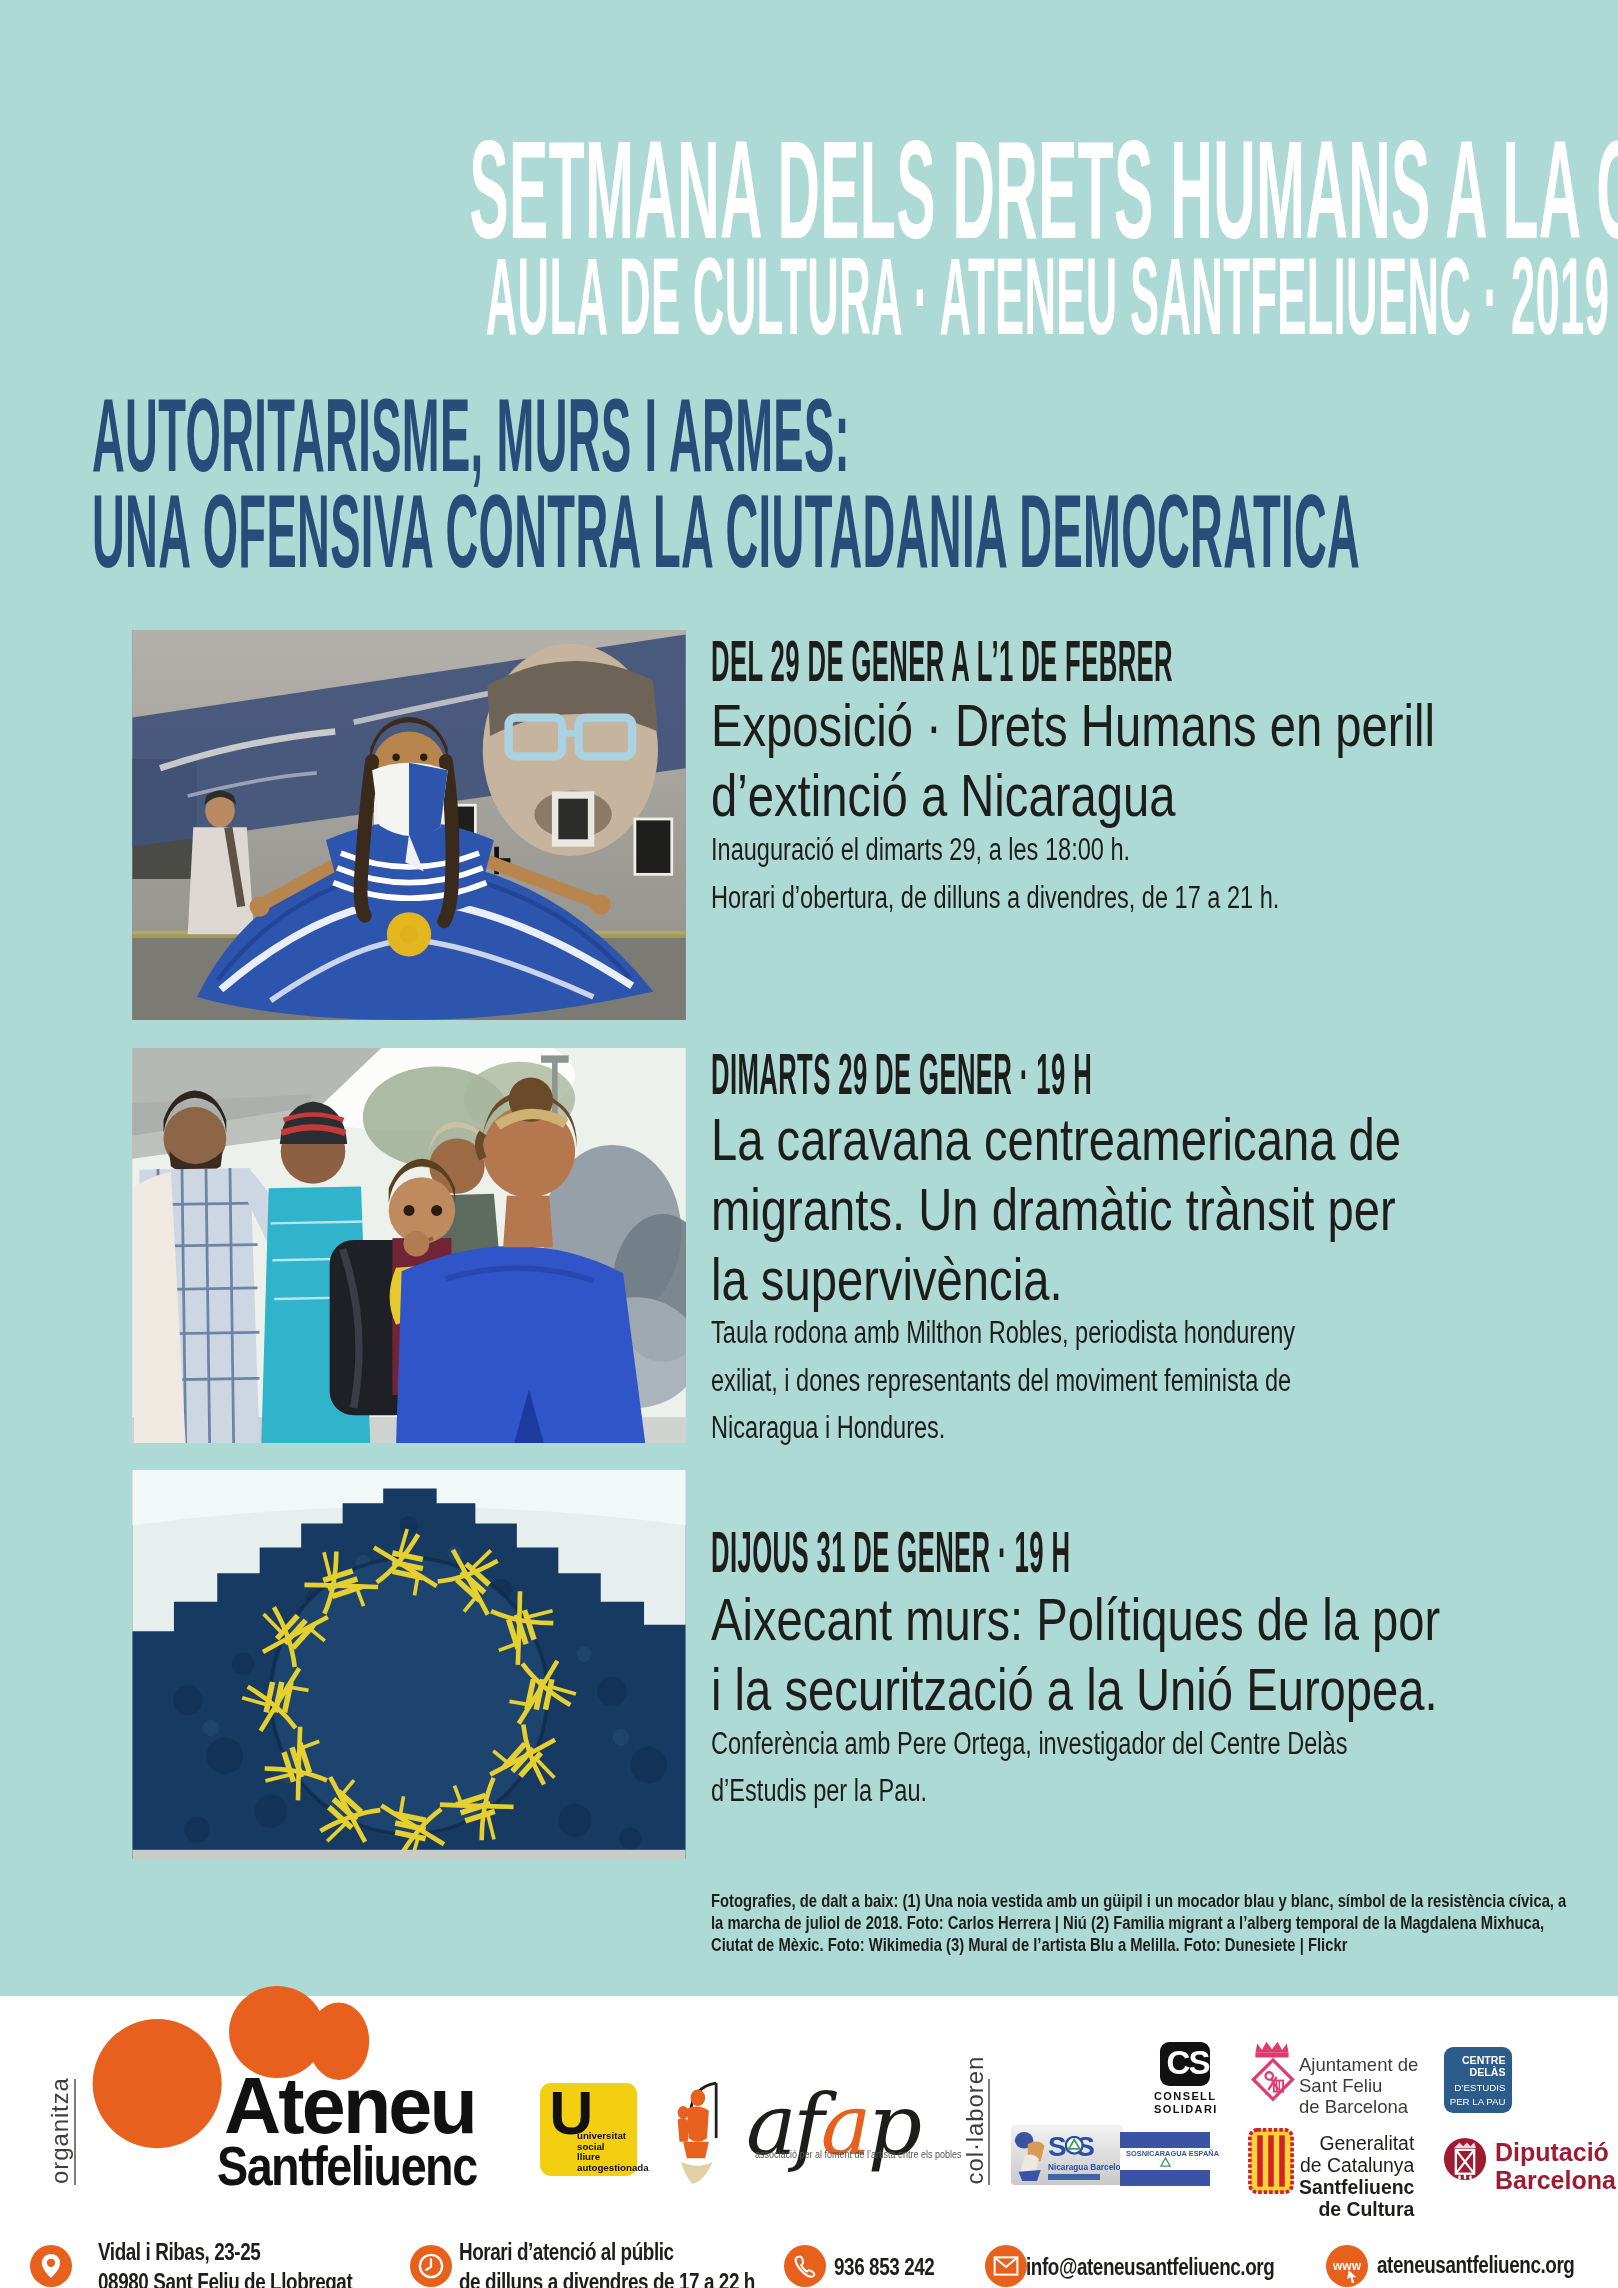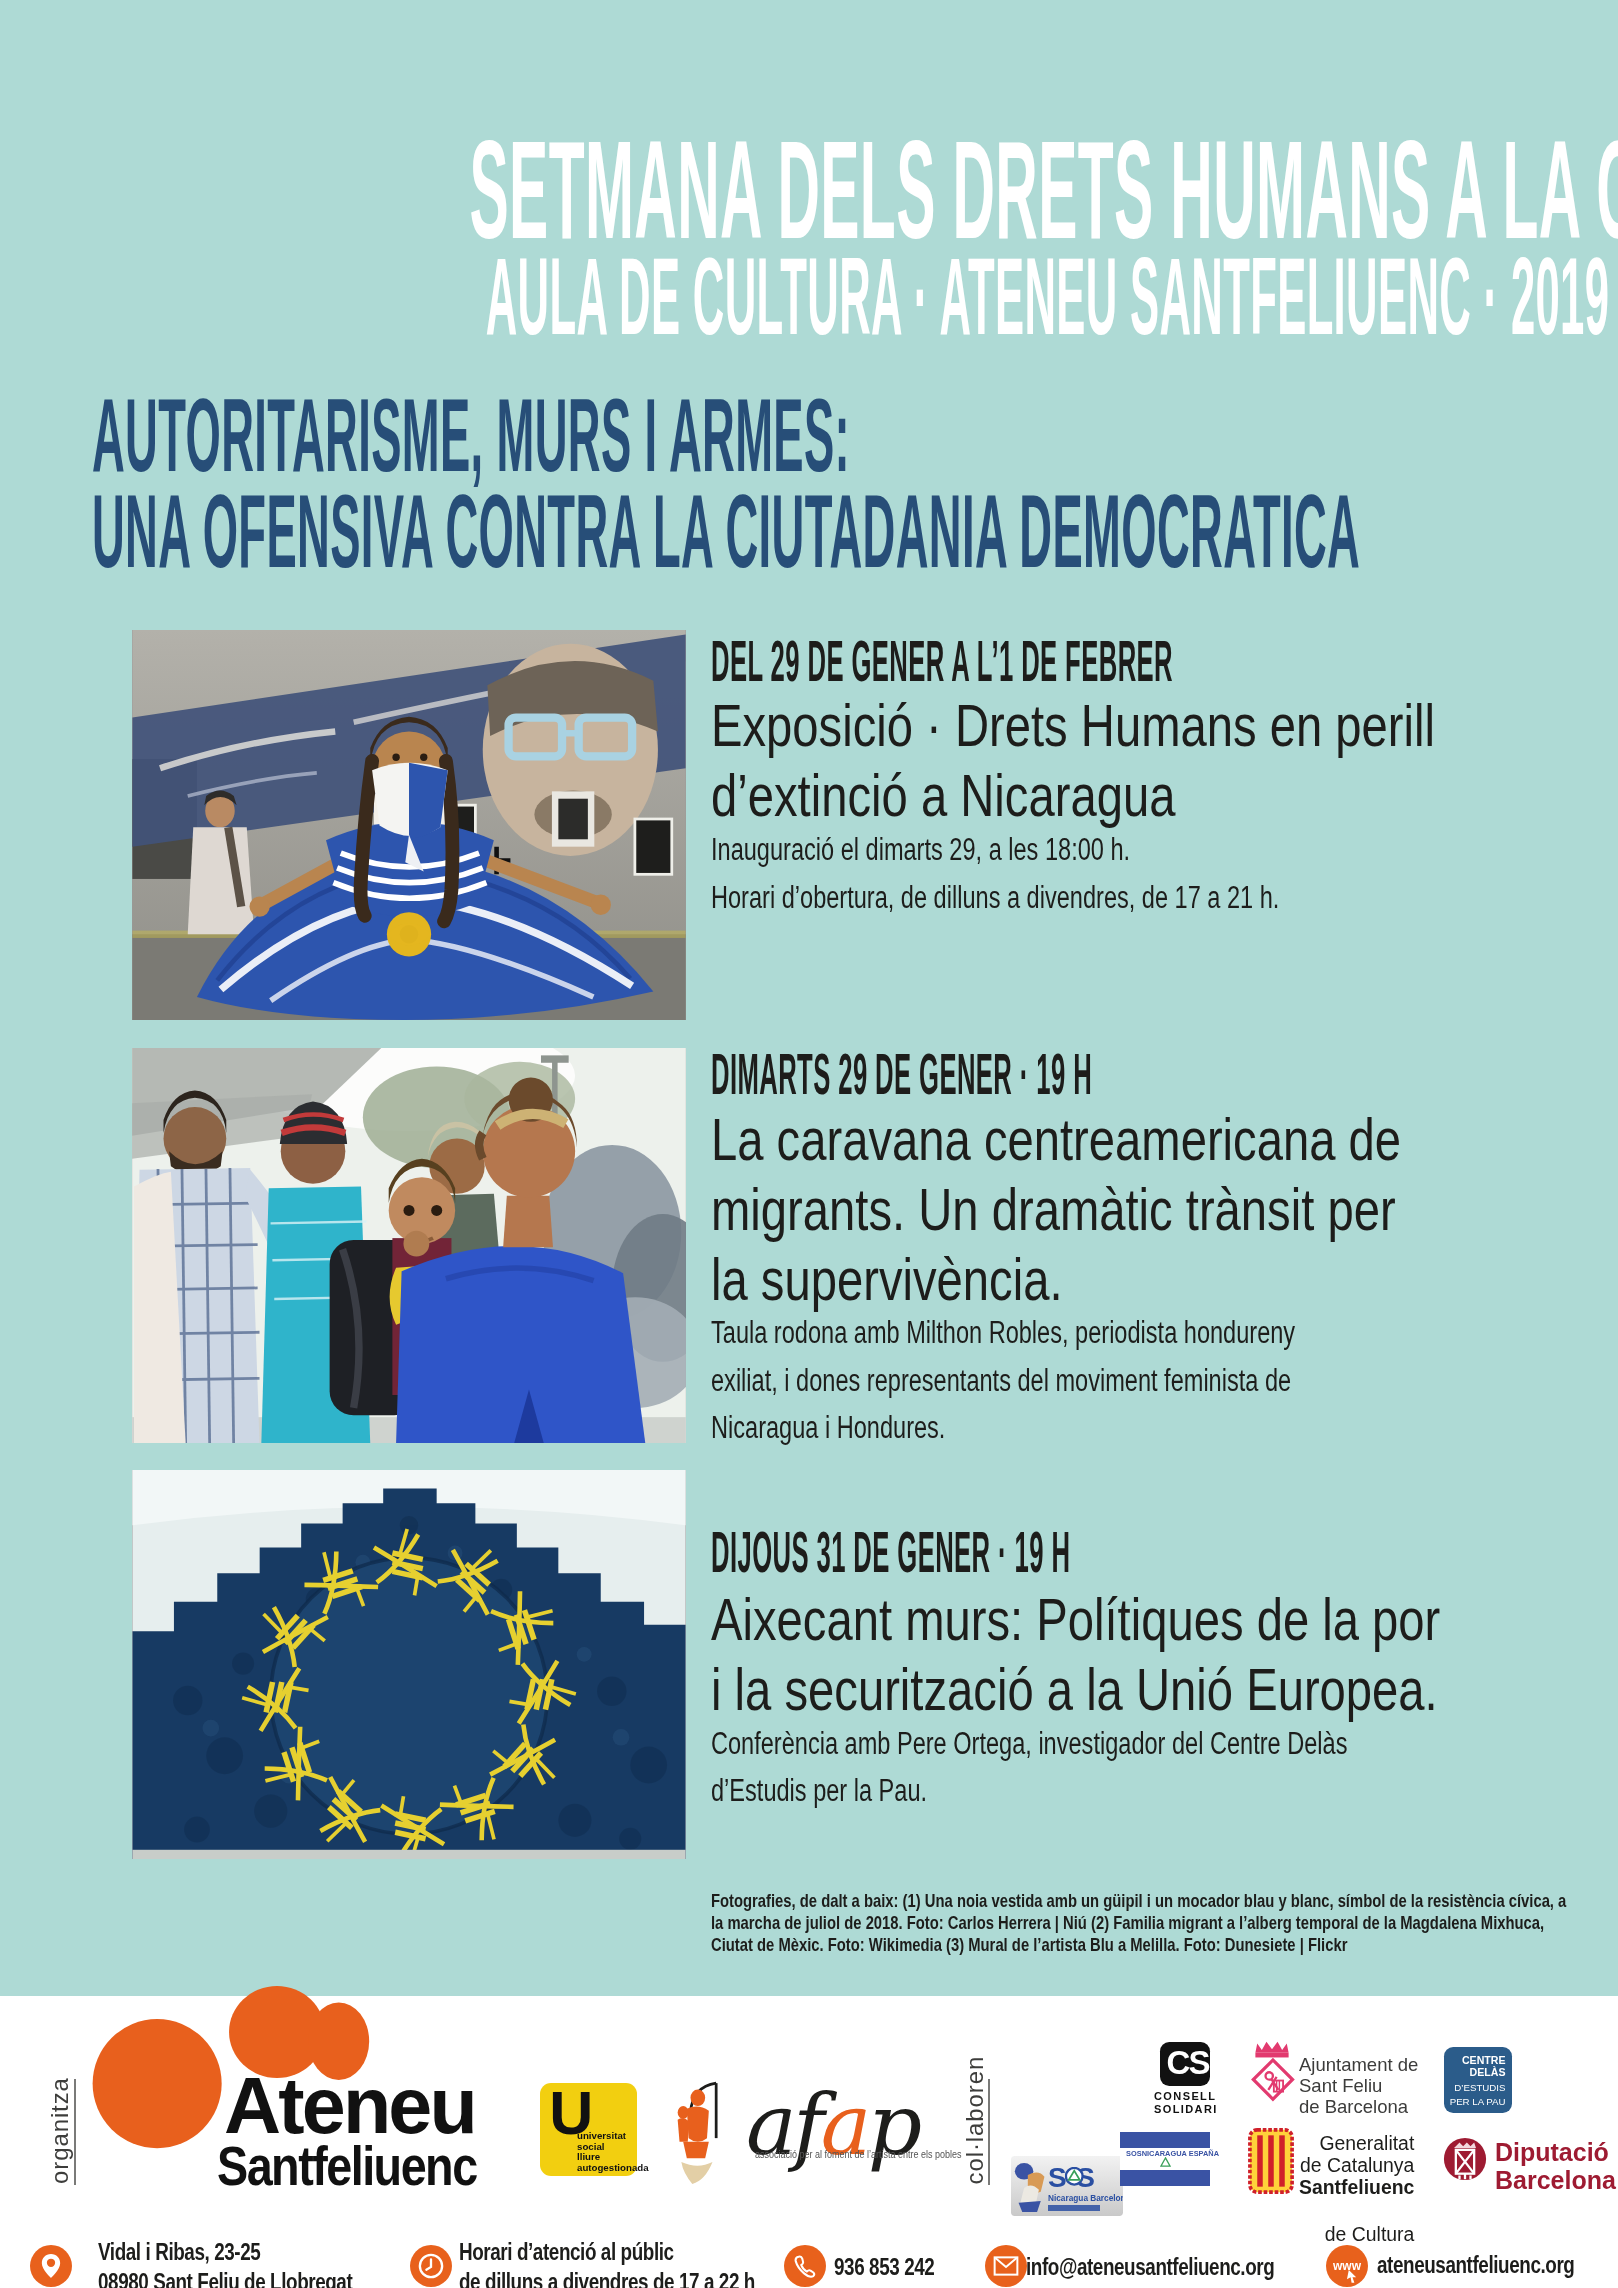--- a/index.html
+++ b/index.html
@@ -338,21 +338,21 @@
       <div>de Barcelona</div>
     </div>
   </div>
 
   <div class="abs" style="left:1444px;top:2047px;width:68px;height:66px;border-radius:9.2px;background:#2b5c8a;color:#fff;text-align:right;padding:7.4px 6.5px 0 0;box-sizing:border-box;">
     <div style="font-size:10.6px;font-weight:700;letter-spacing:0;">CENTRE DELÀS</div>
     <div style="font-size:9.7px;margin-top:3.7px;">D’ESTUDIS</div>
     <div style="font-size:9.7px;margin-top:2.8px;">PER LA PAU</div>
   </div>
 
-  <div class="abs" style="left:1011px;top:2125px;width:112px;height:60px;background:linear-gradient(180deg,#f2f2f2,#c9c9c9);border-radius:3.7px;overflow:hidden;margin-top:31px;">
+  <div class="abs" style="left:1011px;top:2125px;width:112px;height:60px;background:linear-gradient(180deg,#f2f2f2,#c9c9c9);border-radius:3.7px;overflow:hidden;">
     <svg class="abs" style="left:1.8px;top:3.7px;" width="37" height="54" viewBox="0 0 40 58">
       <ellipse cx="12" cy="12" rx="10" ry="9" fill="#3a53a4"></ellipse>
       <path d="M16,16 Q28,10 34,18 L30,34 Q22,38 16,32 Z" fill="#d89a55"></path>
       <path d="M12,30 Q20,24 28,32 L24,50 Q14,54 8,46 Z" fill="#ece9e2"></path>
       <path d="M6,46 L30,44 L26,56 L10,56 Z" fill="#3a53a4"></path>
     </svg>
     <div class="abs" style="left:37px;top:5.5px;font-size:28px;font-weight:700;color:#2a4fa2;letter-spacing:0.9px;">S S</div>
     <svg class="abs" style="left:54px;top:11px;" width="18.5" height="18.5" viewBox="0 0 20 20">
       <circle cx="10" cy="10" r="9" fill="#fff" stroke="#2a4fa2" stroke-width="2.5"></circle>
       <path d="M10,4 L16,14 L4,14 Z" fill="none" stroke="#3aa05a" stroke-width="1.8"></path>
@@ -377,21 +377,21 @@
       <g fill="#d0202a">
         <rect x="10" y="8" width="6" height="56"></rect>
           <rect x="22" y="8" width="6" height="56"></rect>
           <rect x="34" y="8" width="6" height="56"></rect>
       </g>
     </svg>
     <div class="abs" style="left:1299px;top:2132px;font-size:19.4px;color:#1d1d1b;line-height:22px;text-align:right;">
       <div>Generalitat</div>
       <div>de Catalunya</div>
       <div style="font-weight:700;">Santfeliuenc</div>
-      <div style="font-weight:400;margin-top:25px;">de Cultura</div>
+      <div style="font-weight:700;">de Cultura</div>
     </div>
   </div>
 
   <div>
     <svg class="abs" style="left:1443px;top:2137px;" width="44" height="44" viewBox="0 0 48 48">
       <circle cx="24" cy="24" r="23" fill="#9e1b32"></circle>
       <path d="M14,10 L18,6 L22,10 L26,6 L30,10 L34,6 L36,12 L12,12 Z" fill="#f3d9de"></path>
       <rect x="14" y="14" width="20" height="26" fill="none" stroke="#ffffff" stroke-width="2.5"></rect>
       <path d="M14,14 L34,40 M34,14 L14,40" stroke="#ffffff" stroke-width="2.5"></path>
       <path d="M24,40 L24,46 M18,42 L18,46 M30,42 L30,46" stroke="#ffffff" stroke-width="2.5"></path>

